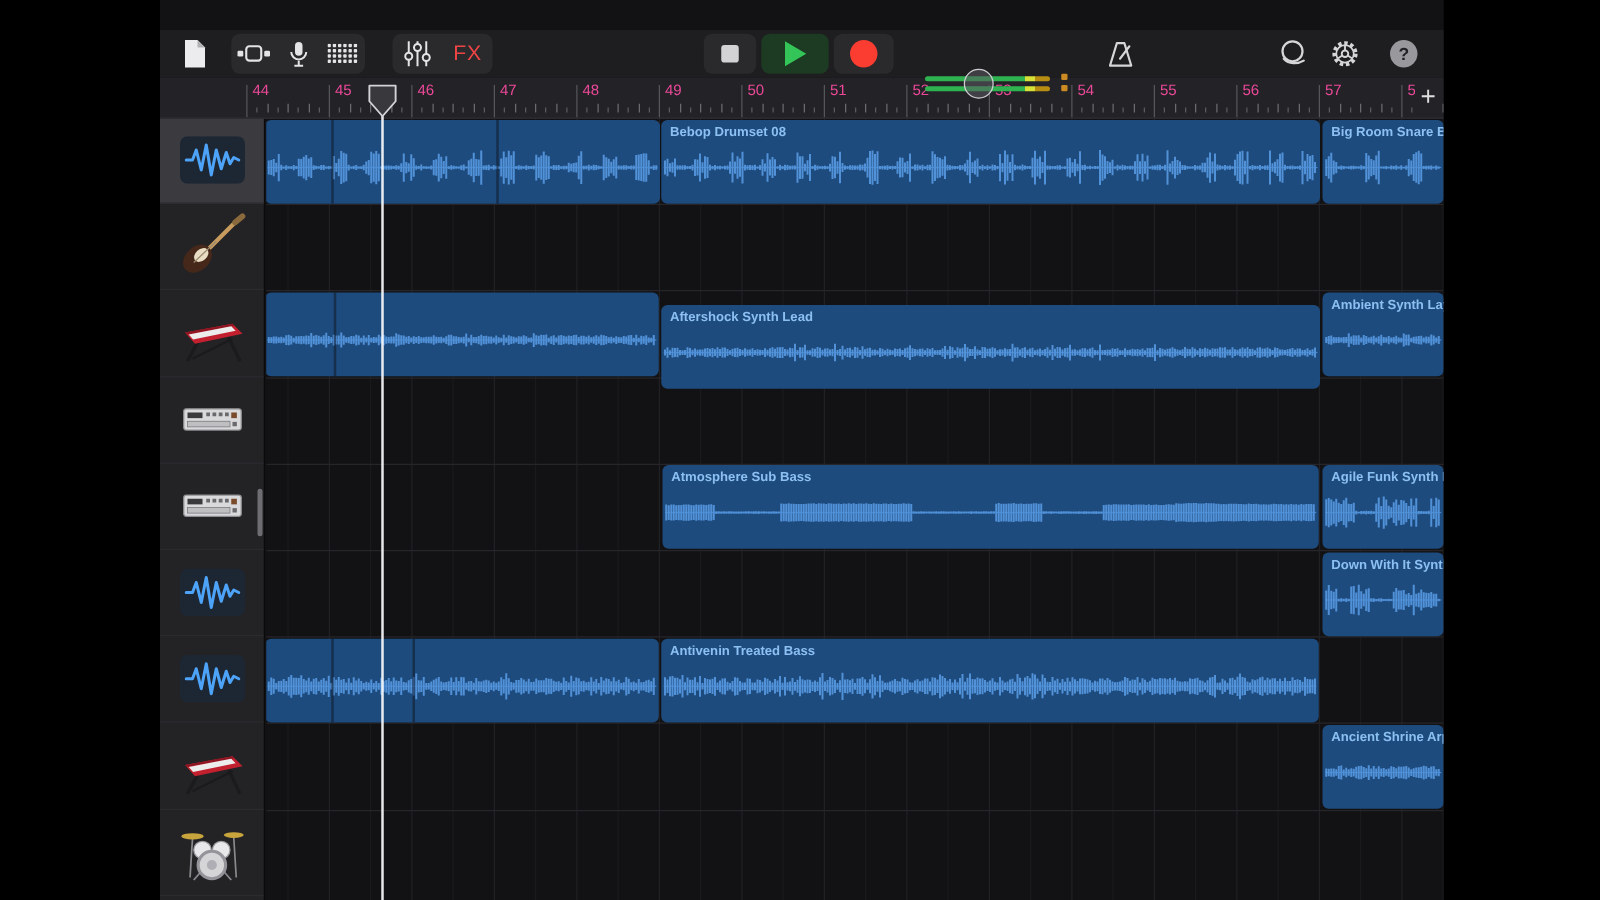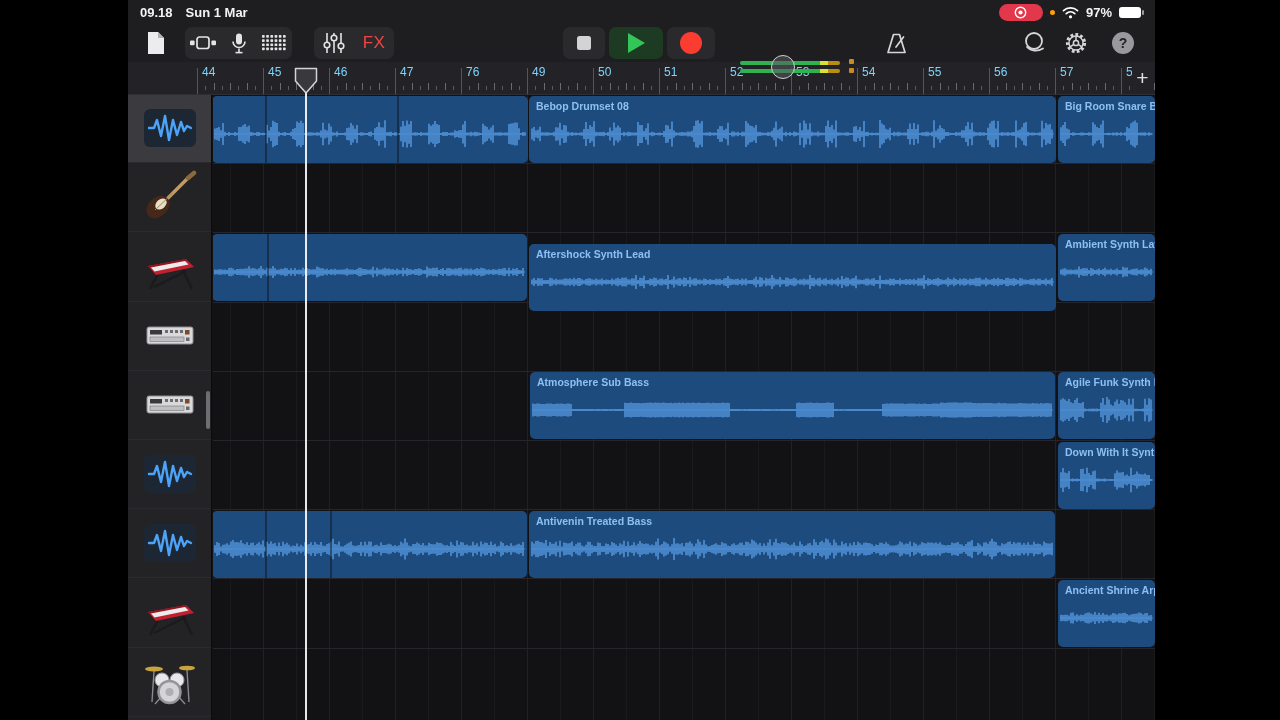--- a/index.html
+++ b/index.html
@@ -31,21 +31,21 @@
   .slider-wrap{position:absolute;left:608px;top:24px;width:122px;height:38px;}
   .sl-bar{position:absolute;left:4px;width:100px;height:3.5px;border-radius:2px;
     background:linear-gradient(90deg,#2fb351 0 80%,#d7e036 80% 88%,#b78d12 88% 100%);}
   .sl-knob{position:absolute;left:35px;top:7px;width:24px;height:24px;border-radius:50%;
     background:rgba(90,90,96,.55);border:1.5px solid #cfcfd3;box-sizing:border-box;}
   .clip-sq{position:absolute;width:5px;height:5px;background:#cc8a22;border-radius:1px;}
 
   
   .ruler{position:absolute;left:0;top:62px;width:100%;height:32px;background:#232327;
     border-bottom:1px solid #2f2f33;overflow:hidden;z-index:5;}
-  .r-num{position:absolute;top:3px;font-size:12px;color:#7dd3fc;}
+  .r-num{position:absolute;top:3px;font-size:12px;color:#ec4899;}
   .r-barline{position:absolute;top:6px;width:1px;height:26px;background:#55555a;}
   .r-tick-min{position:absolute;bottom:4px;width:1px;height:4px;background:#5a5a5f;}
   .r-tick-q{position:absolute;bottom:4px;width:1px;height:7px;background:#6a6a70;}
   .plus-btn{position:absolute;left:1004px;top:64px;width:21px;height:27px;background:#232327;z-index:6;
     color:#dededf;font-size:21px;font-weight:400;display:flex;align-items:center;justify-content:center;}
 
   
   .trackheads{position:absolute;left:0;top:94px;width:84px;bottom:0;background:#232326;z-index:4;
     border-right:1px solid #0a0a0b;box-sizing:border-box;}
   .thead{width:100%;height:69.2px;display:flex;align-items:center;justify-content:center;
@@ -65,42 +65,20 @@
   .playhead-line{position:absolute;left:177px;top:70px;bottom:0;width:1.5px;background:rgba(250,250,252,.92);z-index:20;}
   .playhead-marker{position:absolute;left:166px;top:67px;z-index:21;}
   .scroll-hint{position:absolute;left:78px;top:391px;width:3.5px;height:38px;background:rgba(185,185,190,.5);border-radius:2px;z-index:22;}
 </style>
 </head>
 <body>
 
 <div id="stage">
   <div id="app">
 
-    <div class="statusbar">
-      <div class="sb-left">
-        <span>09.18</span>
-        <span>Sun 1 Mar</span>
-      </div>
-      <div class="sb-right">
-        <span class="rec-pill">
-          <svg width="15" height="15" viewBox="0 0 15 15">
-            <circle cx="7.5" cy="7.5" r="5.2" fill="none" stroke="#fff" stroke-width="1.4"></circle>
-            <circle cx="7.5" cy="7.5" r="2.1" fill="#fff"></circle>
-          </svg>
-        </span>
-        <span class="orange-dot"></span>
-        <svg width="17" height="13" viewBox="0 0 17 13">
-          <path d="M1.5 4.6 A10.5 10.5 0 0 1 15.5 4.6" fill="none" stroke="#fff" stroke-width="1.7" stroke-linecap="round"></path>
-          <path d="M4.2 7.6 A6.5 6.5 0 0 1 12.8 7.6" fill="none" stroke="#fff" stroke-width="1.7" stroke-linecap="round"></path>
-          <circle cx="8.5" cy="10.8" r="1.6" fill="#fff"></circle>
-        </svg>
-        <span>97%</span>
-        <span class="battery"></span>
-      </div>
-    </div>
 
     <div class="toolbar">
       <div class="tb-btn tb-flat" style="left:14px;width:28px;">
         <svg width="20" height="24" viewBox="0 0 20 24">
           <path d="M2 1 h10 l6 6 v16 h-16 z" fill="#ececee"></path>
           <path d="M12 1 v6 h6 z" fill="#b2b2b6"></path>
         </svg>
       </div>
 
       <div class="tb-btn" style="left:57px;width:107px;">
@@ -249,21 +227,21 @@
         <div class="r-barline" style="left: 267px;"></div>
         <div class="r-num" style="left: 272px;">47</div>
         <div class="r-tick-min" style="left: 275.25px;"></div>
         <div class="r-tick-q" style="left: 283.5px;"></div>
         <div class="r-tick-min" style="left: 291.75px;"></div>
         <div class="r-tick-q" style="left: 300px;"></div>
         <div class="r-tick-min" style="left: 308.25px;"></div>
         <div class="r-tick-q" style="left: 316.5px;"></div>
         <div class="r-tick-min" style="left: 324.75px;"></div>
         <div class="r-barline" style="left: 333px;"></div>
-        <div class="r-num" style="left: 338px;">76</div>
+        <div class="r-num" style="left: 338px;">48</div>
         <div class="r-tick-min" style="left: 341.25px;"></div>
         <div class="r-tick-q" style="left: 349.5px;"></div>
         <div class="r-tick-min" style="left: 357.75px;"></div>
         <div class="r-tick-q" style="left: 366px;"></div>
         <div class="r-tick-min" style="left: 374.25px;"></div>
         <div class="r-tick-q" style="left: 382.5px;"></div>
         <div class="r-tick-min" style="left: 390.75px;"></div>
         <div class="r-barline" style="left: 399px;"></div>
         <div class="r-num" style="left: 404px;">49</div>
         <div class="r-tick-min" style="left: 407.25px;"></div>

